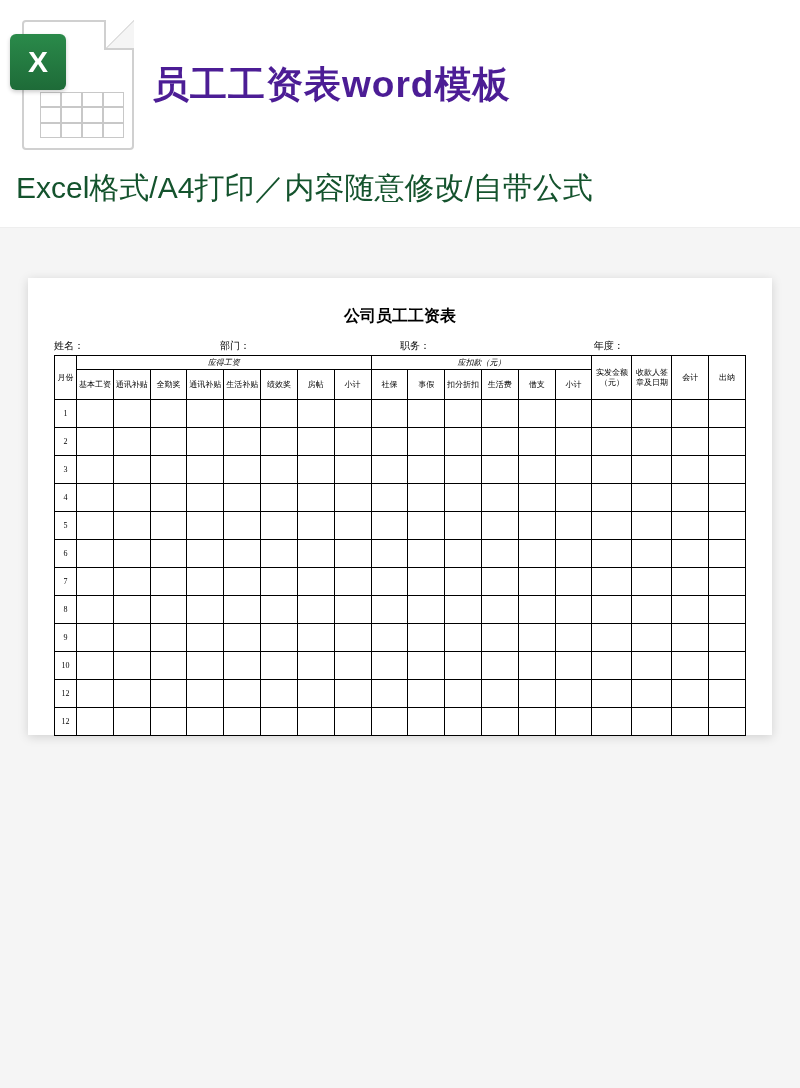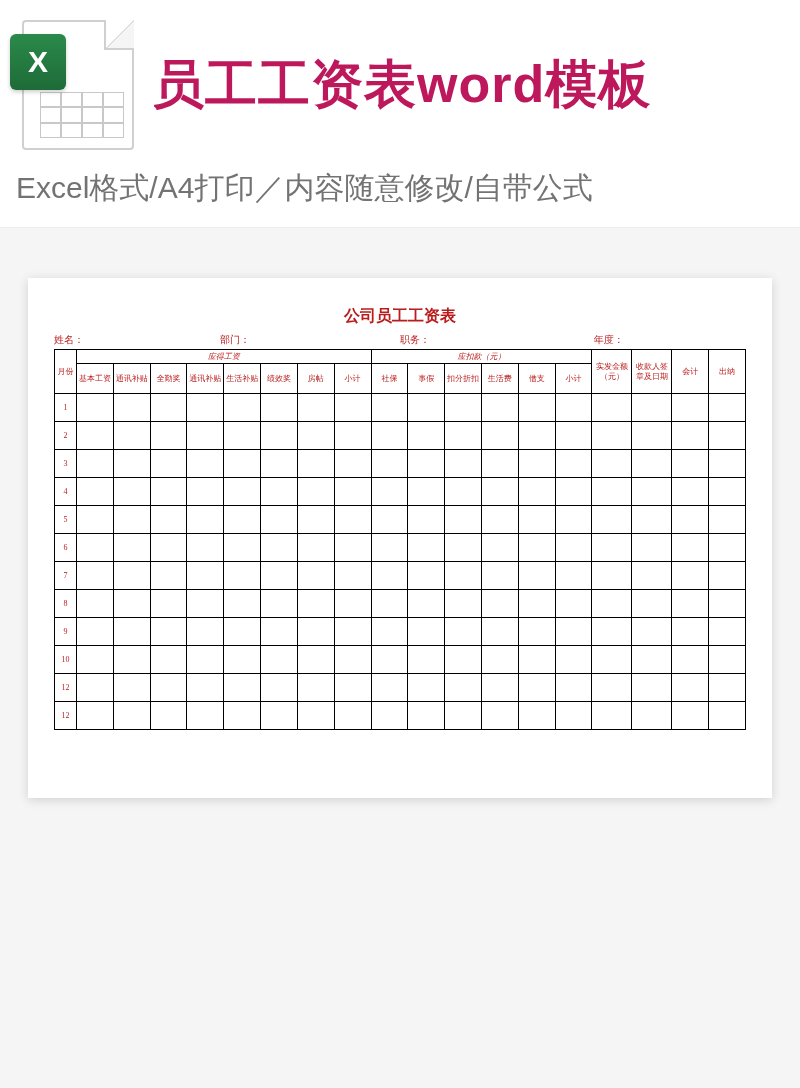--- a/index.html
+++ b/index.html
@@ -58,61 +58,61 @@
     border-radius: 6px;
     display: flex;
     align-items: center;
     justify-content: center;
     color: #fff;
     font-weight: bold;
     font-size: 30px;
     box-shadow: 0 2px 4px rgba(0,0,0,0.2);
   }
   .title {
-    font-size: 52px;
+    font-size: 37px;
     font-weight: 600;
-    color: #be185d;
+    color: #4c1d95;
     letter-spacing: 1px;
   }
   .subline {
     background: #fff;
     padding: 8px 16px 18px 16px;
     font-size: 30px;
-    color: #737373;
+    color: #14532d;
     border-bottom: 1px solid #eee;
   }
   .preview-area {
     padding: 50px 28px;
     display: flex;
     justify-content: center;
   }
   .sheet {
     background: #fff;
     width: 744px;
-    height: 520px;
+    height: 457px;
     box-shadow: 0 2px 10px rgba(0,0,0,0.15);
     padding: 28px 26px 20px 26px;
     font-family: "SimSun", serif;
-    color: #b91c1c;
+    color: #000000;
   }
   .sheet-title {
     text-align: center;
     font-size: 16px;
     font-weight: bold;
     margin-bottom: 6px;
   }
   .info-row {
     display: flex;
     font-size: 10px;
     margin-bottom: 2px;
   }
   .info-row > div {
     display: flex;
   }
-  .info-row .lbl { white-space: nowrap; }
+  .info-row .lbl { white-space: nowrap; margin-top: 6px; }
   table {
     width: 100%;
     border-collapse: collapse;
     table-layout: fixed;
   }
   th, td {
     border: 1px solid #000;
     font-size: 8px;
     text-align: center;
     vertical-align: middle;

